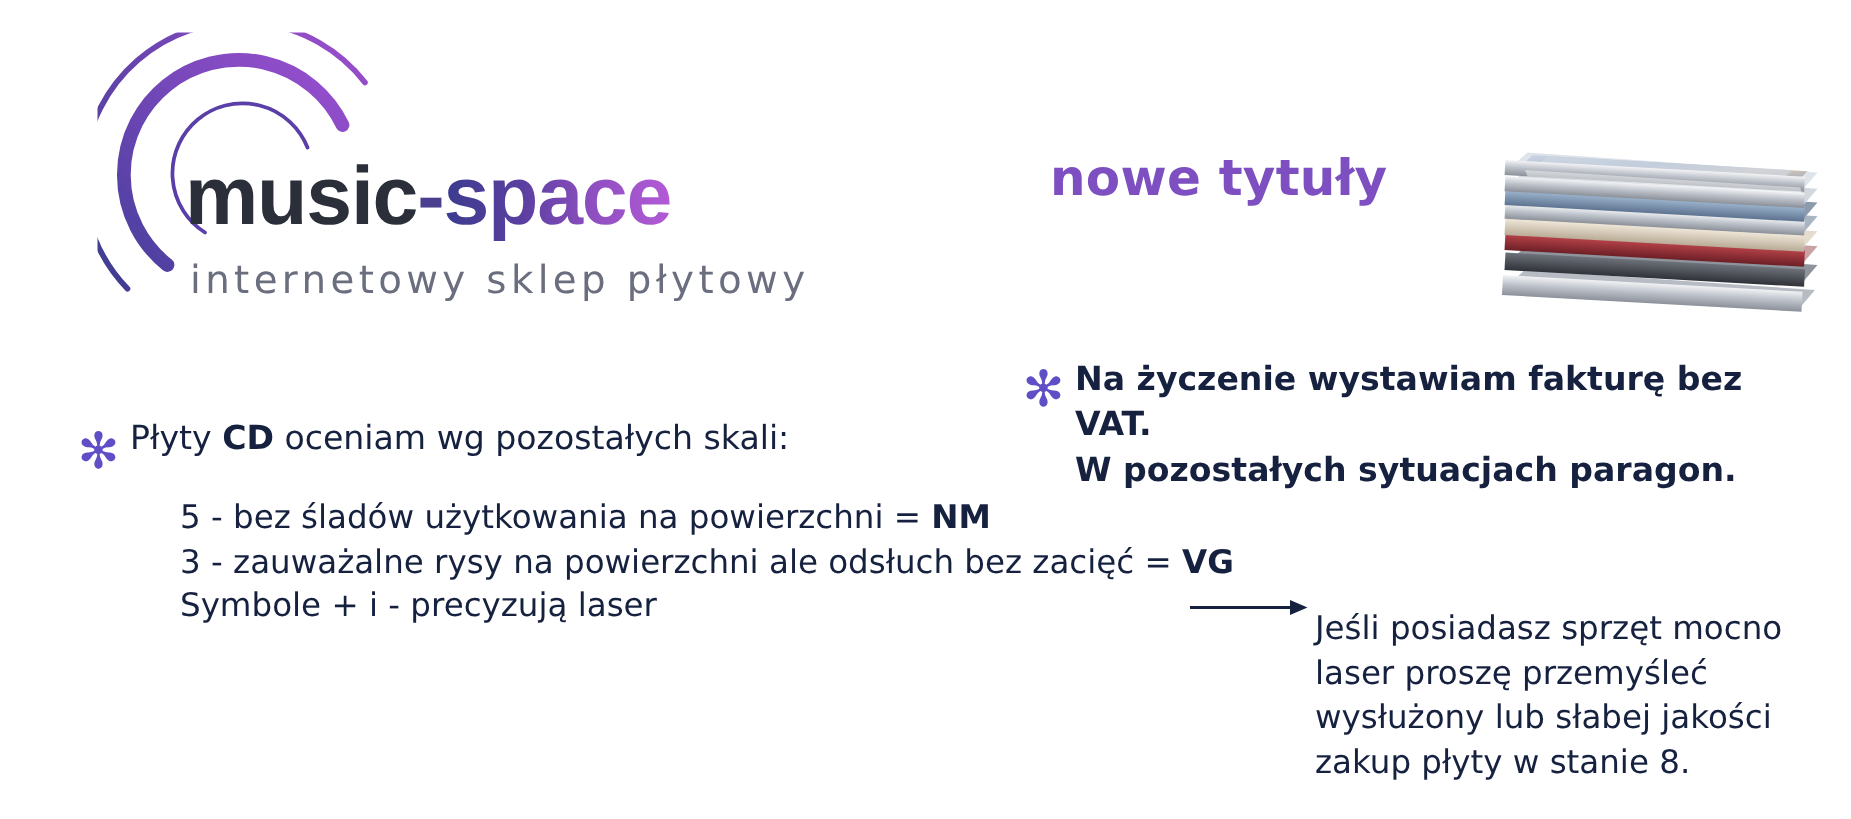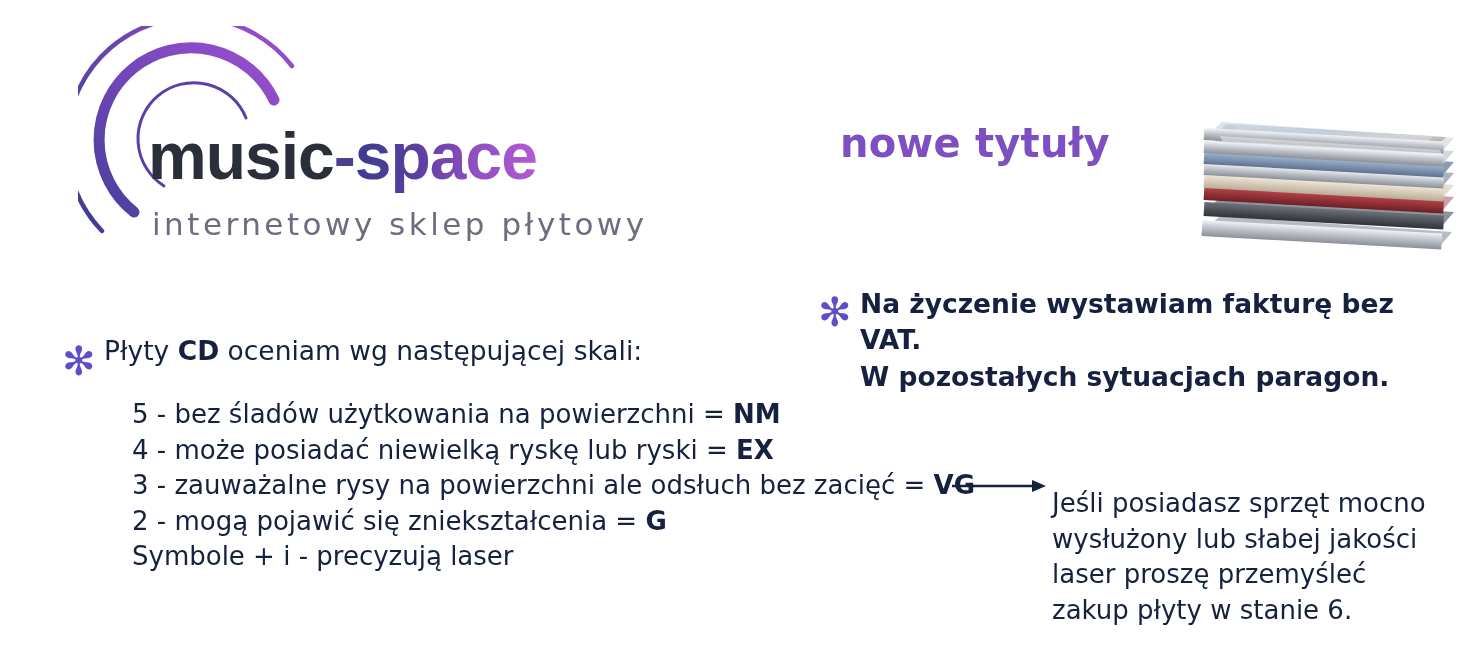--- a/index.html
+++ b/index.html
@@ -125,21 +125,21 @@
   #note-scale .bullet { left: 0; top: 6px; }
   #note-scale .note-head {
     margin-left: 42px;
     font-size: 26.5px;
     color: #15213f;
   }
   #note-scale .note-head b { font-weight: bold; }
 
   #scale-list {
     position: absolute;
-    left: 132px;
+    left: 144px;
     top: 397px;
     width: 830px;
     font-family: "DejaVu Sans", sans-serif;
     font-size: 26px;
     line-height: 35.5px;
     color: #15213f;
   }
   #scale-list .row { white-space: nowrap; }
   #scale-list .grade { font-weight: bold; }
 
@@ -273,47 +273,41 @@
     <span class="bullet">✻</span>
     <div class="note-text">
       <div>Na życzenie wystawiam fakturę bez VAT.</div>
       <div>W pozostałych sytuacjach paragon.</div>
     </div>
   </div>
 
   <div class="note" id="note-scale">
     <span class="bullet">✻</span>
     <div class="note-head">
-      <span>Płyty </span><b>CD</b><span> oceniam wg następującej skali:</span>
+      <span>Płyty </span><b>CD</b><span> oceniam wg pozostałych skali:</span>
     </div>
   </div>
 
   <div id="scale-list">
     <div class="row">
       <span>5 - bez śladów użytkowania na powierzchni = </span><span class="grade">NM</span>
     </div>
     <div class="row">
-      <span>4 - może posiadać niewielką ryskę lub ryski = </span><span class="grade">EX</span>
-    </div>
-    <div class="row">
       <span>3 - zauważalne rysy na powierzchni ale odsłuch bez zacięć = </span><span class="grade">VG</span>
-    </div>
-    <div class="row">
-      <span>2 - mogą pojawić się zniekształcenia = </span><span class="grade">G</span>
     </div>
     <div class="row">
       <span>Symbole + i - precyzują laser</span><span class="grade"></span>
     </div>
   </div>
 
   <svg id="arrow" viewBox="0 0 96 20">
     <line x1="2" y1="10" x2="82" y2="10" stroke="#15213f" stroke-width="2.4"></line>
     <polygon points="82,4 96,10 82,16" fill="#15213f"></polygon>
   </svg>
 
   <div id="note-advice">
     <div>Jeśli posiadasz sprzęt mocno</div>
+    <div>laser proszę przemyśleć</div>
     <div>wysłużony lub słabej jakości</div>
-    <div>laser proszę przemyśleć</div>
-    <div>zakup płyty w stanie 6.</div>
+    <div>zakup płyty w stanie 8.</div>
   </div>
 
 </div>
 
 </body></html>

